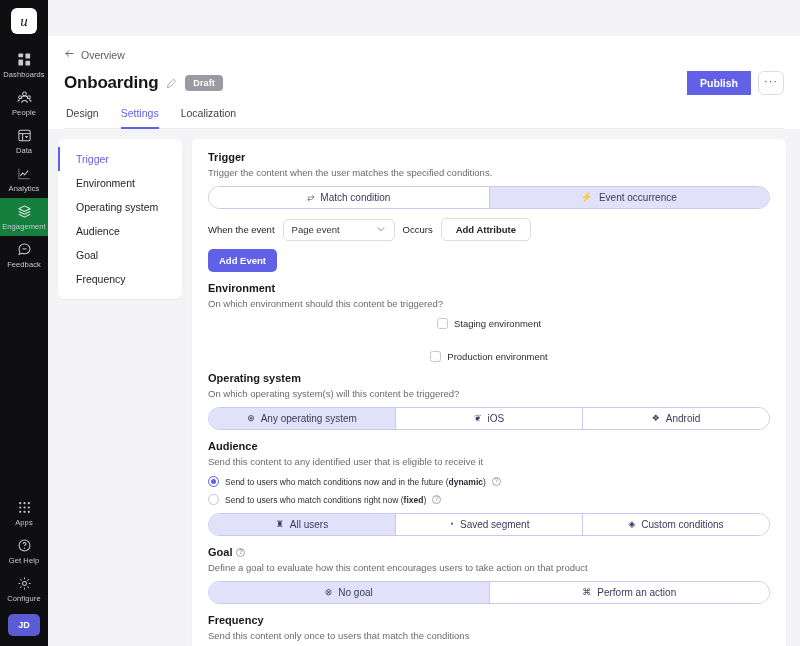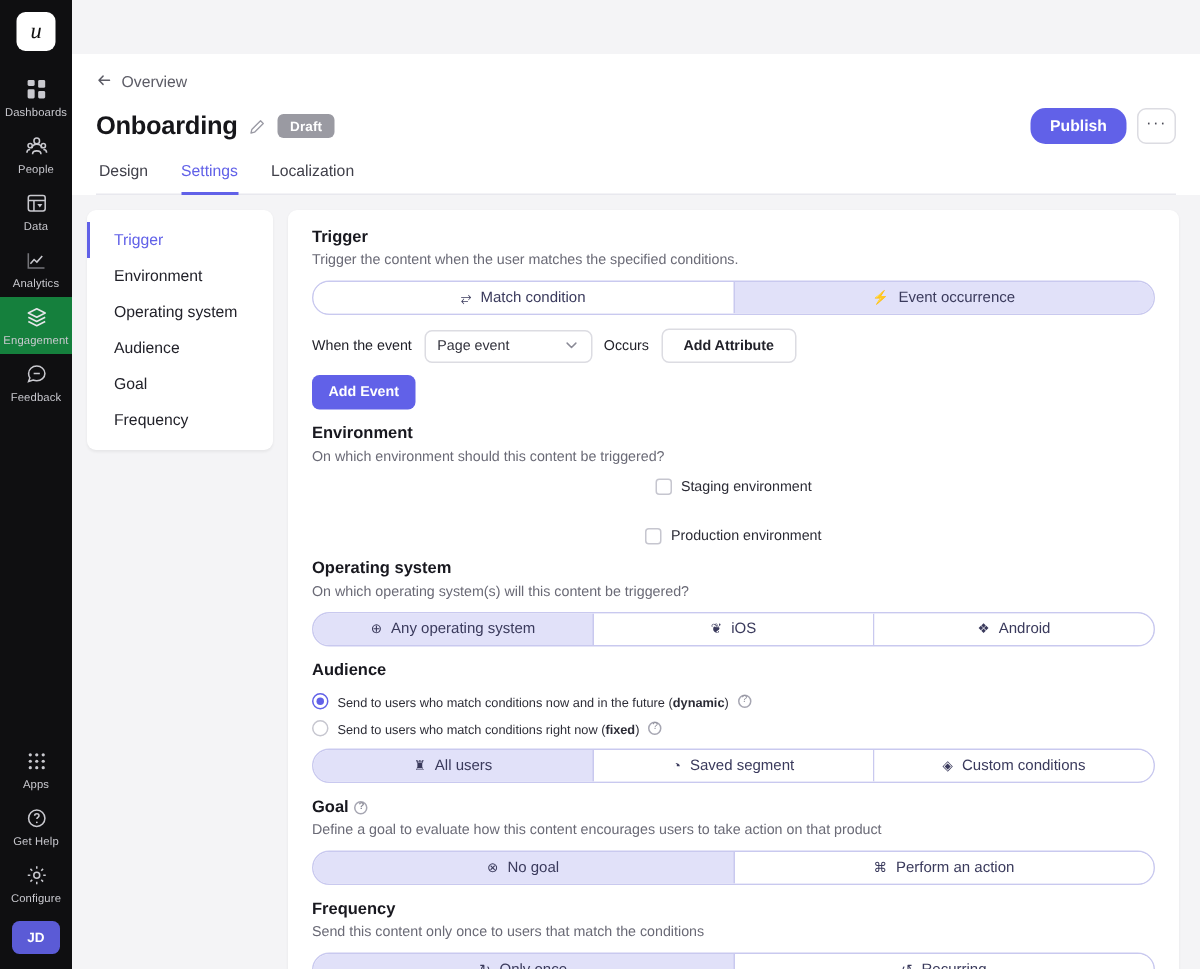--- a/index.html
+++ b/index.html
@@ -49,21 +49,21 @@
   }
   .title-row { display: flex; align-items: center; gap: 8px; margin-top: 10px; }
   .title { font-size: 17px; font-weight: bold; color: #16161a; letter-spacing: -.2px; }
   .pencil { color: #9a9aa4; display: flex; cursor: pointer; }
   .badge {
     background: #9a9aa2; color: #fff; font-size: 9px; font-weight: bold;
     padding: 3px 8px; border-radius: 4px; letter-spacing: .1px;
   }
   .title-actions { margin-left: auto; display: flex; align-items: center; gap: 7px; }
   .btn-publish {
-    background: #6161e8; color: #fff; border: none; border-radius: 10px;
+    background: #6161e8; color: #fff; border: none; border-radius: 0;
     font-size: 10.5px; font-weight: bold; padding: 6px 13px; cursor: pointer;
     font-family: "Liberation Sans", sans-serif;
   }
   .btn-more {
     width: 26px; height: 24px; border: 1px solid #dcdce2; border-radius: 6px;
     background: #fff; color: #4a4a55; font-size: 11px; cursor: pointer;
     display: flex; align-items: center; justify-content: center; letter-spacing: 1px;
     padding-bottom: 5px;
   }
 
@@ -391,20 +391,21 @@
             </div>
             <div class="seg-item">
               <span class="gi">❖</span>
               <span>Android</span>
             </div>
           </div>
         </div>
 
         <div class="sec">
           <div class="sec-title">Audience</div>
+          <div class="sec-desc">Send this content to any identified user that is eligible to receive it</div>
           <div class="radios">
             <label class="rad on">
               <span class="rad-dot"></span>
               <span class="rad-label"><span>Send to users who match conditions now and in the future (</span><b>dynamic</b><span>)</span></span>
               <span class="info">?</span>
             </label>
             <label class="rad">
               <span class="rad-dot"></span>
               <span class="rad-label"><span>Send to users who match conditions right now (</span><b>fixed</b><span>)</span></span>
               <span class="info">?</span>

